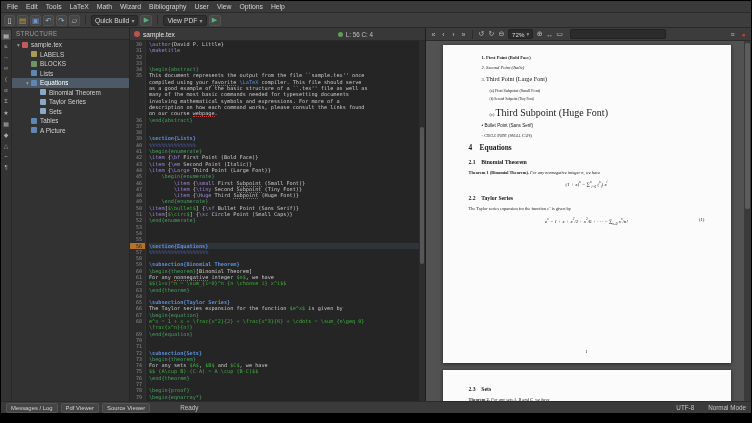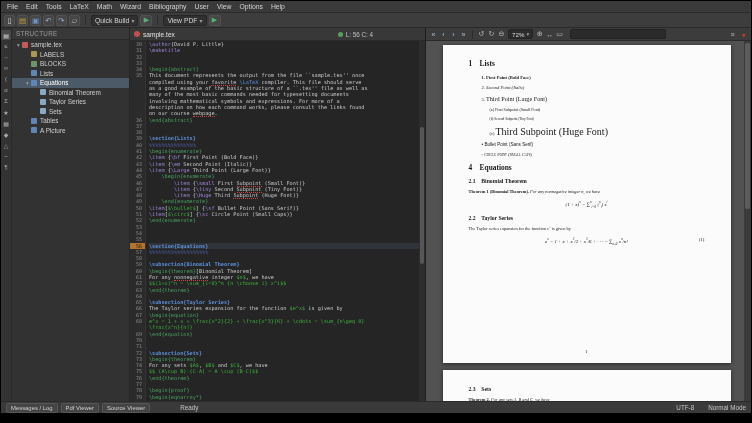--- a/index.html
+++ b/index.html
@@ -385,21 +385,20 @@
             <span class="pdficon" style="color: rgb(187, 187, 187);">▭</span>
           </div>
         <input class="pdf-search" value="" style="">
         <div class="pdf-right">
             <span class="pdficon" style="color: rgb(187, 187, 187);">≡</span>
             <span class="pdficon" style="color: rgb(192, 57, 43);">●</span>
           </div>
       </div>
       <div class="pdf-viewport">
           <div class="pdf-page">
-            <div class="pb pb-h1">1    Lists</div>
             <div class="pb pb-li-bold">1. First Point (Bold Face)</div>
             <div class="pb pb-li-italic">2. Second Point (Italic)</div>
             <div class="pb pb-li-large"><span class="ps-lbl">3. </span><span>Third Point (Large Font)</span></div>
             <div class="pb pb-sub-small">(a) First Subpoint (Small Font)</div>
             <div class="pb pb-sub-tiny">(b) Second Subpoint (Tiny Font)</div>
             <div class="pb pb-sub-huge"><span class="ps-lbl">(c) </span><span>Third Subpoint (Huge Font)</span></div>
             <div class="pb pb-li-sans">• Bullet Point (Sans Serif)</div>
             <div class="pb pb-li-sc">◦ Circle Point (Small Caps)</div>
             <div class="pb pb-h1">4    Equations</div>
             <div class="pb pb-h2">2.1    Binomial Theorem</div>

